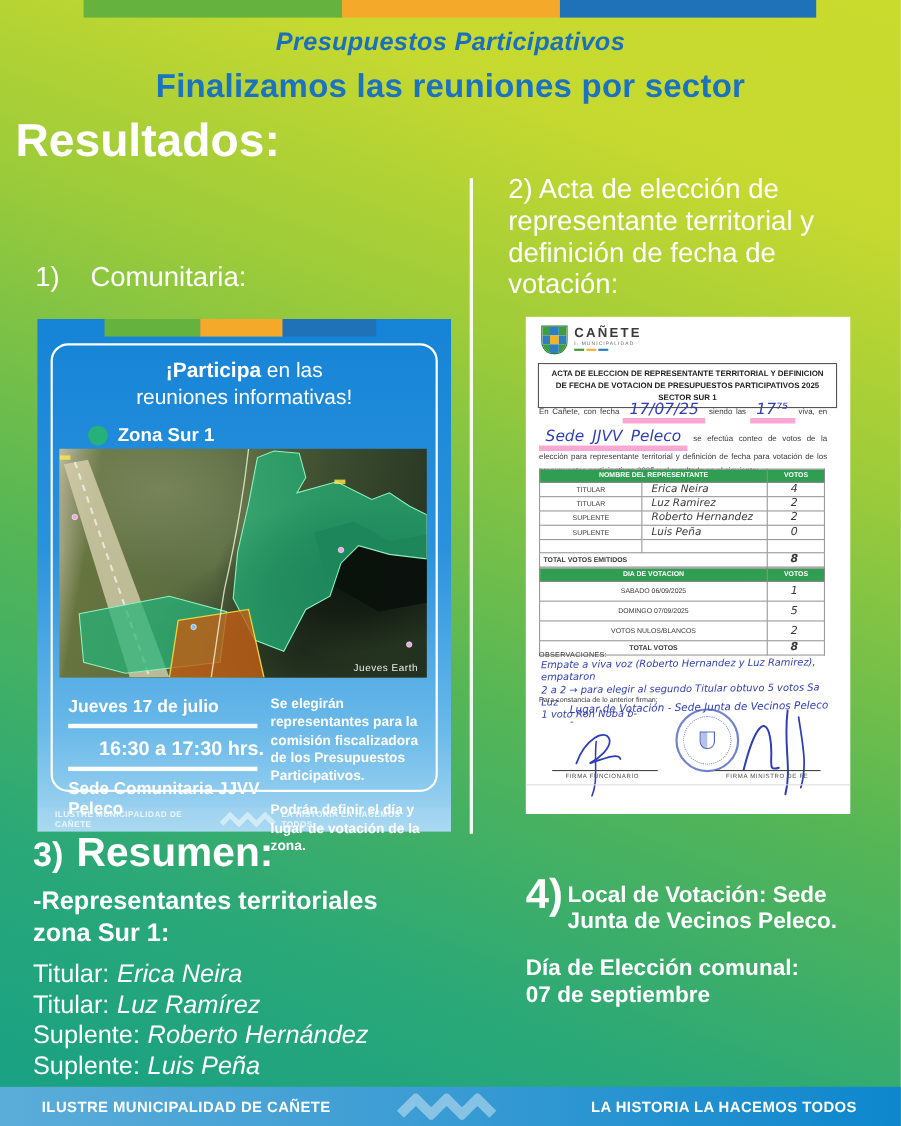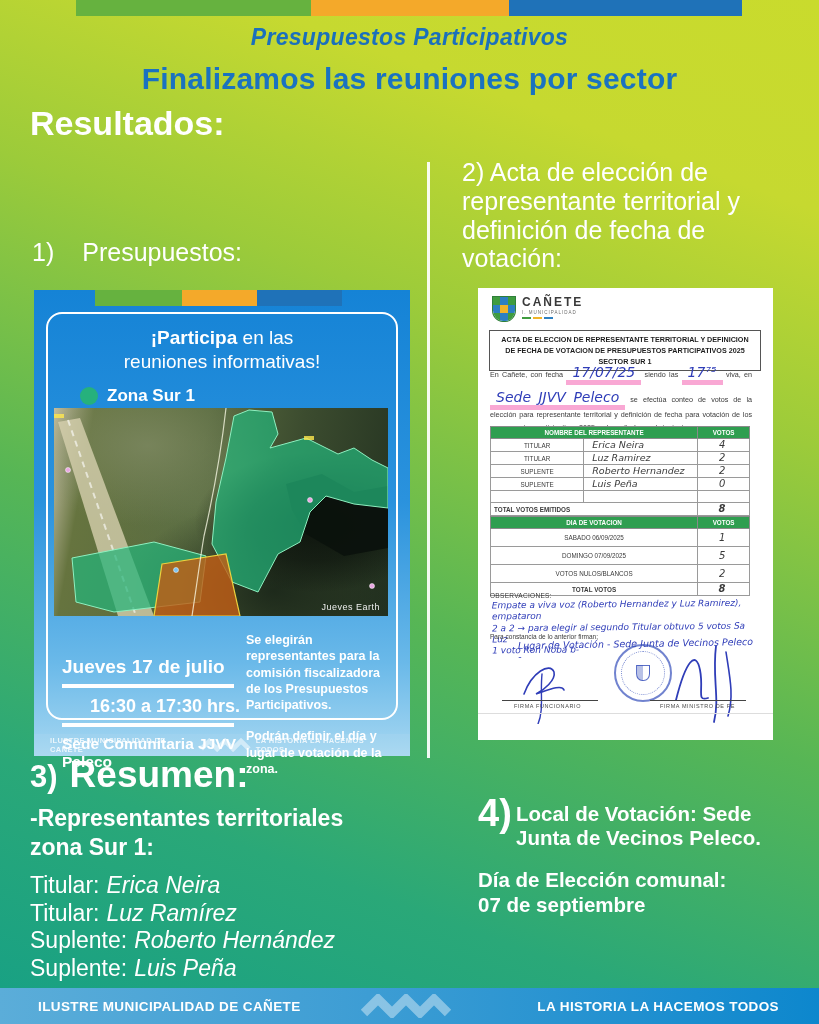--- a/index.html
+++ b/index.html
@@ -10,21 +10,21 @@
   .topbar{position:absolute;left:76px;top:0;width:666px;height:16px;display:flex;}
   .seg{height:100%;}
   .seg.g{width:235px;background:#66b23f;}
   .seg.o{width:198px;background:#f4a92a;}
   .seg.b{width:233px;background:#1f72b8;}
   
   .kicker{position:absolute;left:0;top:24px;width:100%;text-align:center;
     font-size:23px;font-weight:bold;font-style:italic;color:#1b70bb;letter-spacing:.3px;}
   .headline{position:absolute;left:0;top:62px;width:100%;text-align:center;
     font-size:30px;font-weight:bold;color:#1a72c0;letter-spacing:.2px;}
-  .results{position:absolute;left:30px;top:104px;font-size:34px;font-weight:bold;color:#fff;}
+  .results{position:absolute;left:14px;top:104px;font-size:42px;font-weight:bold;color:#fff;}
   .col-divider{position:absolute;left:427px;top:162px;width:3px;height:596px;background:rgba(255,255,255,.92);}
   
   .zone-box{position:absolute;left:30px;top:166px;width:312px;border:3px solid #fff;
     padding:7px 10px;color:#fff;font-size:23px;font-weight:bold;line-height:1.12;}
   .item1{position:absolute;left:32px;top:238px;color:#fff;font-size:25px;display:flex;gap:28px;}
   
   .flyer{position:absolute;left:34px;top:290px;width:376px;height:466px;
     background:linear-gradient(180deg,#1583d6 0%,#2a92dd 45%,#6ab9e9 80%,#a6d7f1 100%);}
   .flyer-strip{position:absolute;left:0;top:0;width:100%;height:16px;}
   .flyer-strip .fs{position:absolute;top:0;height:16px;}
@@ -42,21 +42,21 @@
   .map{position:absolute;left:20px;top:118px;width:334px;height:208px;overflow:hidden;
     background:
       radial-gradient(120px 70px at 78% 55%, rgba(10,16,11,.95) 0%, rgba(10,16,11,.6) 55%, rgba(10,16,11,0) 100%),
       radial-gradient(150px 90px at 66% 88%, rgba(26,38,25,.9) 0%, rgba(26,38,25,0) 100%),
       radial-gradient(130px 80px at 28% 18%, rgba(122,134,94,.9) 0%, rgba(122,134,94,0) 100%),
       radial-gradient(110px 70px at 44% 46%, rgba(97,115,72,.85) 0%, rgba(97,115,72,0) 100%),
       linear-gradient(100deg,#cfc6a8 0%,#a9a987 4%,#66743f 11%,#586a3e 42%,#3c4c2f 68%,#243321 100%);}
   .map svg{position:absolute;left:0;top:0;}
   .map-credit{position:absolute;right:8px;bottom:4px;color:rgba(255,255,255,.92);font-size:9px;letter-spacing:.5px;}
   .sched{position:absolute;left:28px;top:344px;width:178px;color:#fff;}
-  .sched .date{font-size:19px;font-weight:bold;margin-top:22px;}
+  .sched .date{font-size:16px;font-weight:bold;}
   .sched .bar{width:172px;height:4px;background:#fff;margin:6px 0 8px 0;}
   .sched .time{font-size:18px;font-weight:bold;text-align:right;}
   .sched .place{font-size:15.5px;font-weight:bold;line-height:1.15;margin-top:2px;}
   .finfo{position:absolute;left:212px;top:342px;width:152px;color:#fff;font-size:12.5px;font-weight:bold;line-height:1.3;}
   .finfo p{margin:0 0 15px 0;}
   .flyer-footer{position:absolute;left:0;top:444px;width:100%;height:22px;display:flex;align-items:center;
     justify-content:space-between;padding:0 16px;box-sizing:border-box;background:rgba(255,255,255,.06);}
   .flyer-footer .ftxt{color:rgba(255,255,255,.78);font-size:7.5px;font-weight:bold;letter-spacing:.4px;}
   
   .item2-title{position:absolute;left:462px;top:158px;width:340px;color:#fff;font-size:25px;line-height:1.15;}
@@ -134,21 +134,21 @@
     <div class="seg b"></div>
   </div>
 
   <div class="kicker">Presupuestos Participativos</div>
   <div class="headline">Finalizamos las reuniones por sector</div>
   <div class="results">Resultados:</div>
   <div class="col-divider"></div>
 
   <div class="item1">
     <span>1)</span>
-    <span>Presupuestos:</span>
+    <span>Comunitaria:</span>
   </div>
 
   <div class="flyer">
     <div class="flyer-strip">
       <div class="fs g"></div>
       <div class="fs o"></div>
       <div class="fs b"></div>
     </div>
     <div class="flyer-frame"></div>
     <div class="flyer-title">

